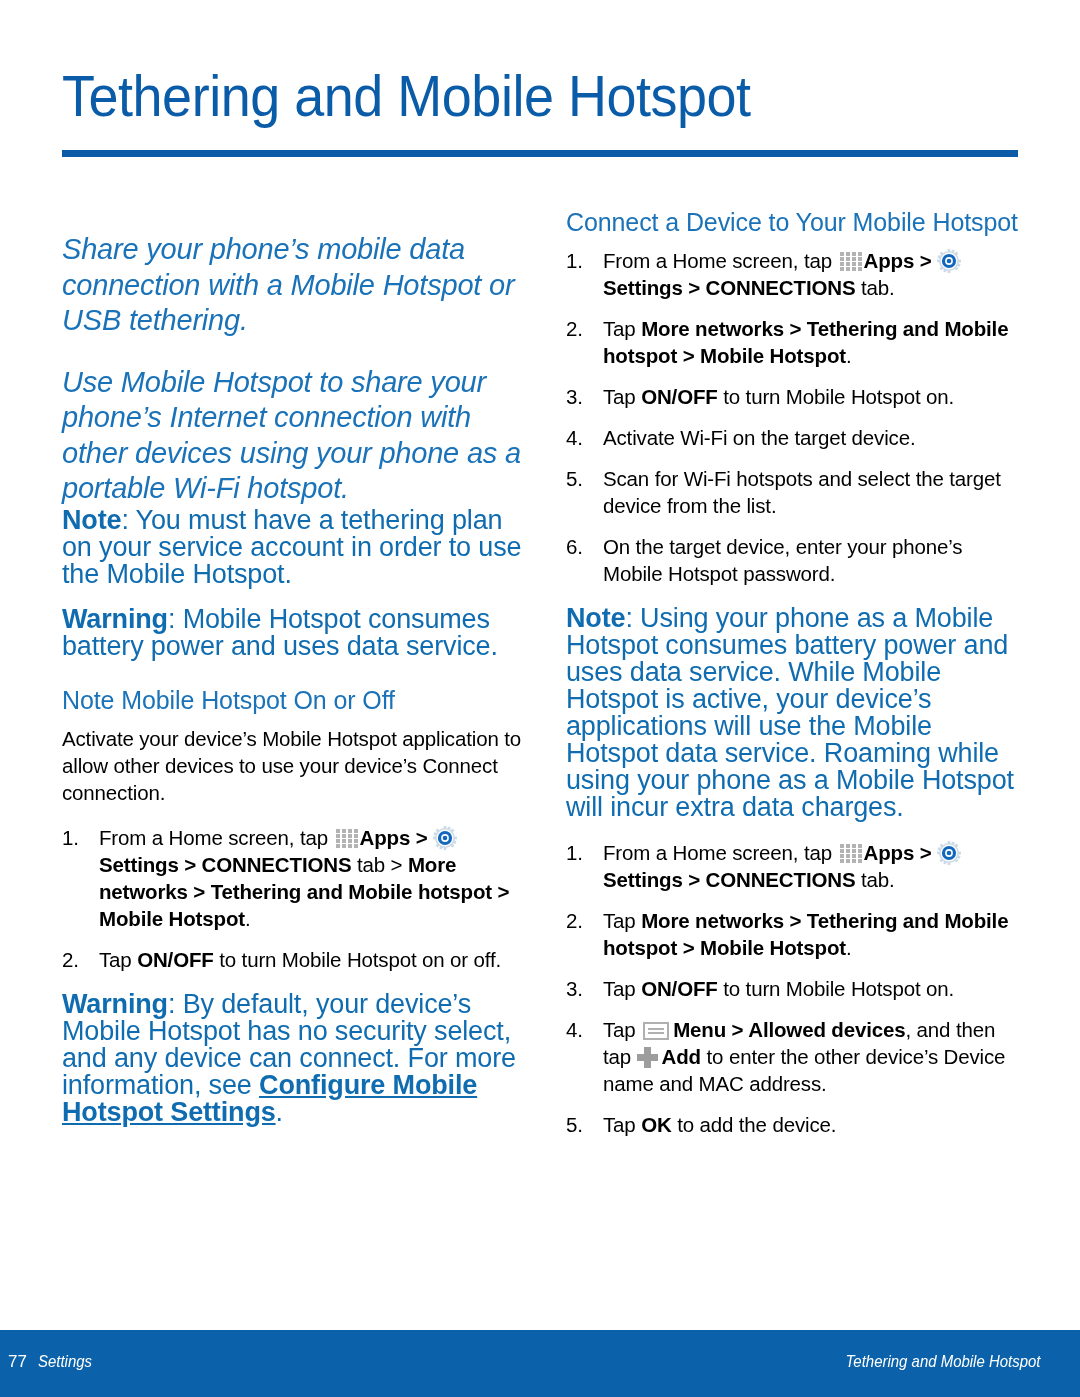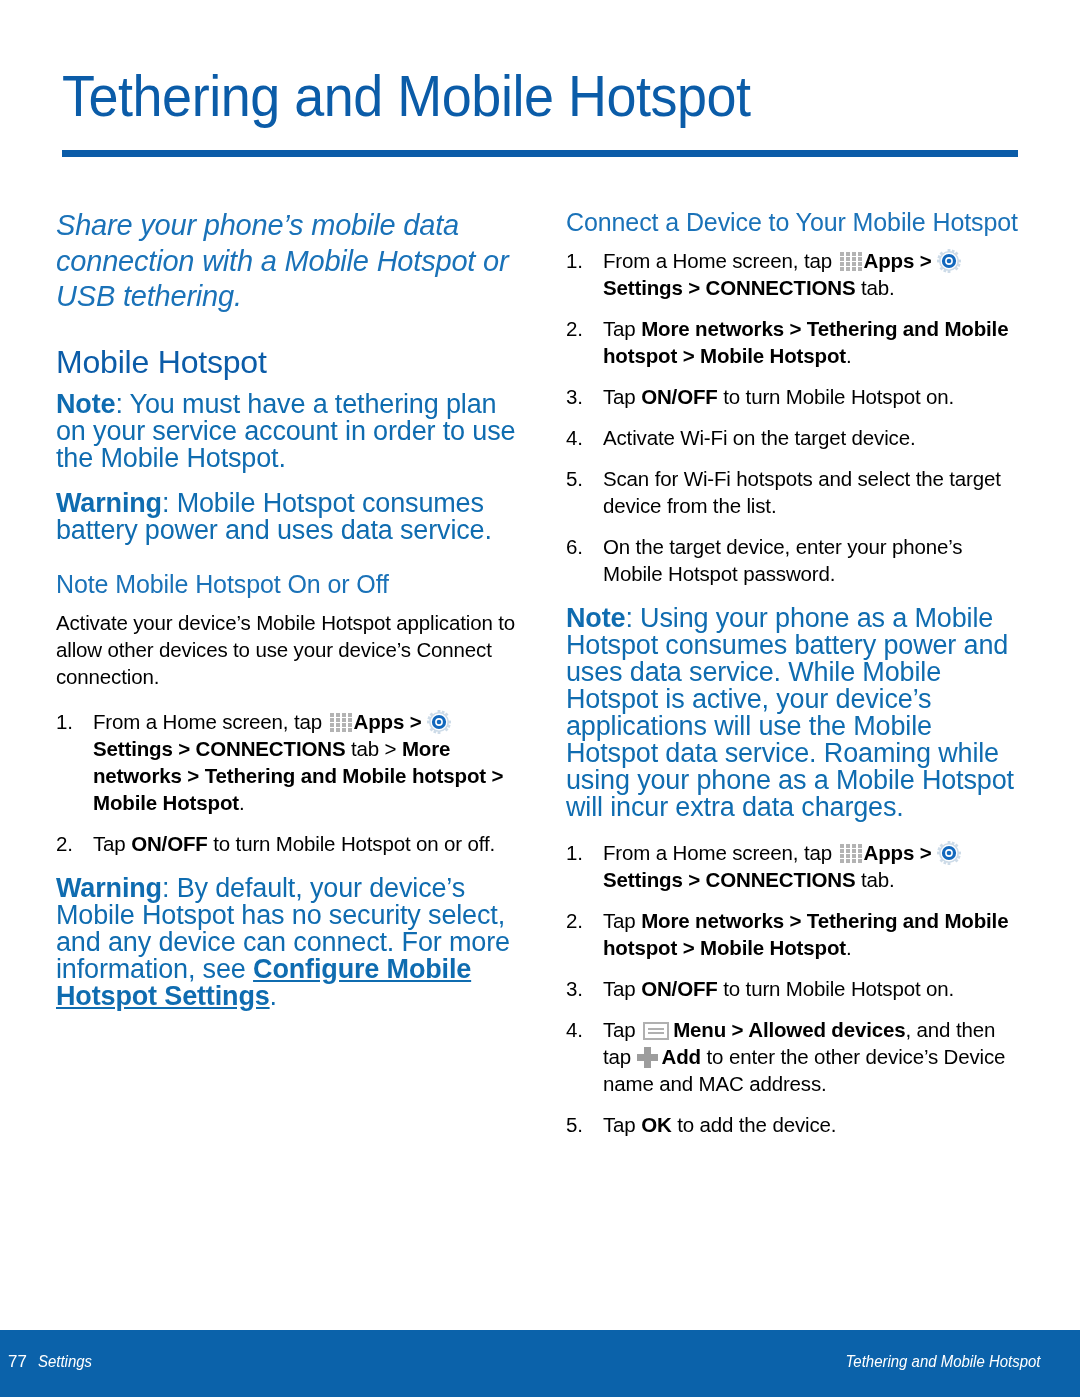--- a/index.html
+++ b/index.html
@@ -34,21 +34,21 @@
     width: 956px;
     height: 7px;
     background: #0b5ca8;
   }
 
   
   .col {
     position: absolute;
     top: 208px;
   }
-  .col-left { left: 56px; width: 465px; }
+  .col-left { left: 62px; width: 465px; margin-top: 24px; }
   .col-right { left: 566px; width: 456px; }
 
   
   .lede {
     color: #1a72b8;
     font-style: italic;
     font-size: 29px;
     line-height: 35.5px;
     font-weight: 400;
     letter-spacing: -0.2px;
@@ -217,22 +217,22 @@
 </style>
 </head>
 <body>
 
 <div class="page-title">Tethering and Mobile Hotspot</div>
 <div class="title-rule"></div>
 
 <div class="col col-left">
 
   <p class="lede">Share your phone’s mobile data connection with a Mobile Hotspot or USB tethering.</p>
-
-  <h2 class="sect">Mobile Hotspot</h2>
+  <p class="lede second">Use Mobile Hotspot to share your phone’s Internet connection with other devices using your phone as a portable Wi-Fi hotspot.</p>
+
 
   <p class="note"><b>Note</b><span>: You must have a tethering plan on your service account in order to use the Mobile Hotspot.</span></p>
 
   <p class="note"><b>Warning</b><span>: Mobile Hotspot consumes battery power and uses data service.</span></p>
 
   <h3 class="sub">Note Mobile Hotspot On or Off</h3>
 
   <p class="body">Activate your device’s Mobile Hotspot application to allow other devices to use your device’s Connect connection.</p>
 
   <ol class="steps">

